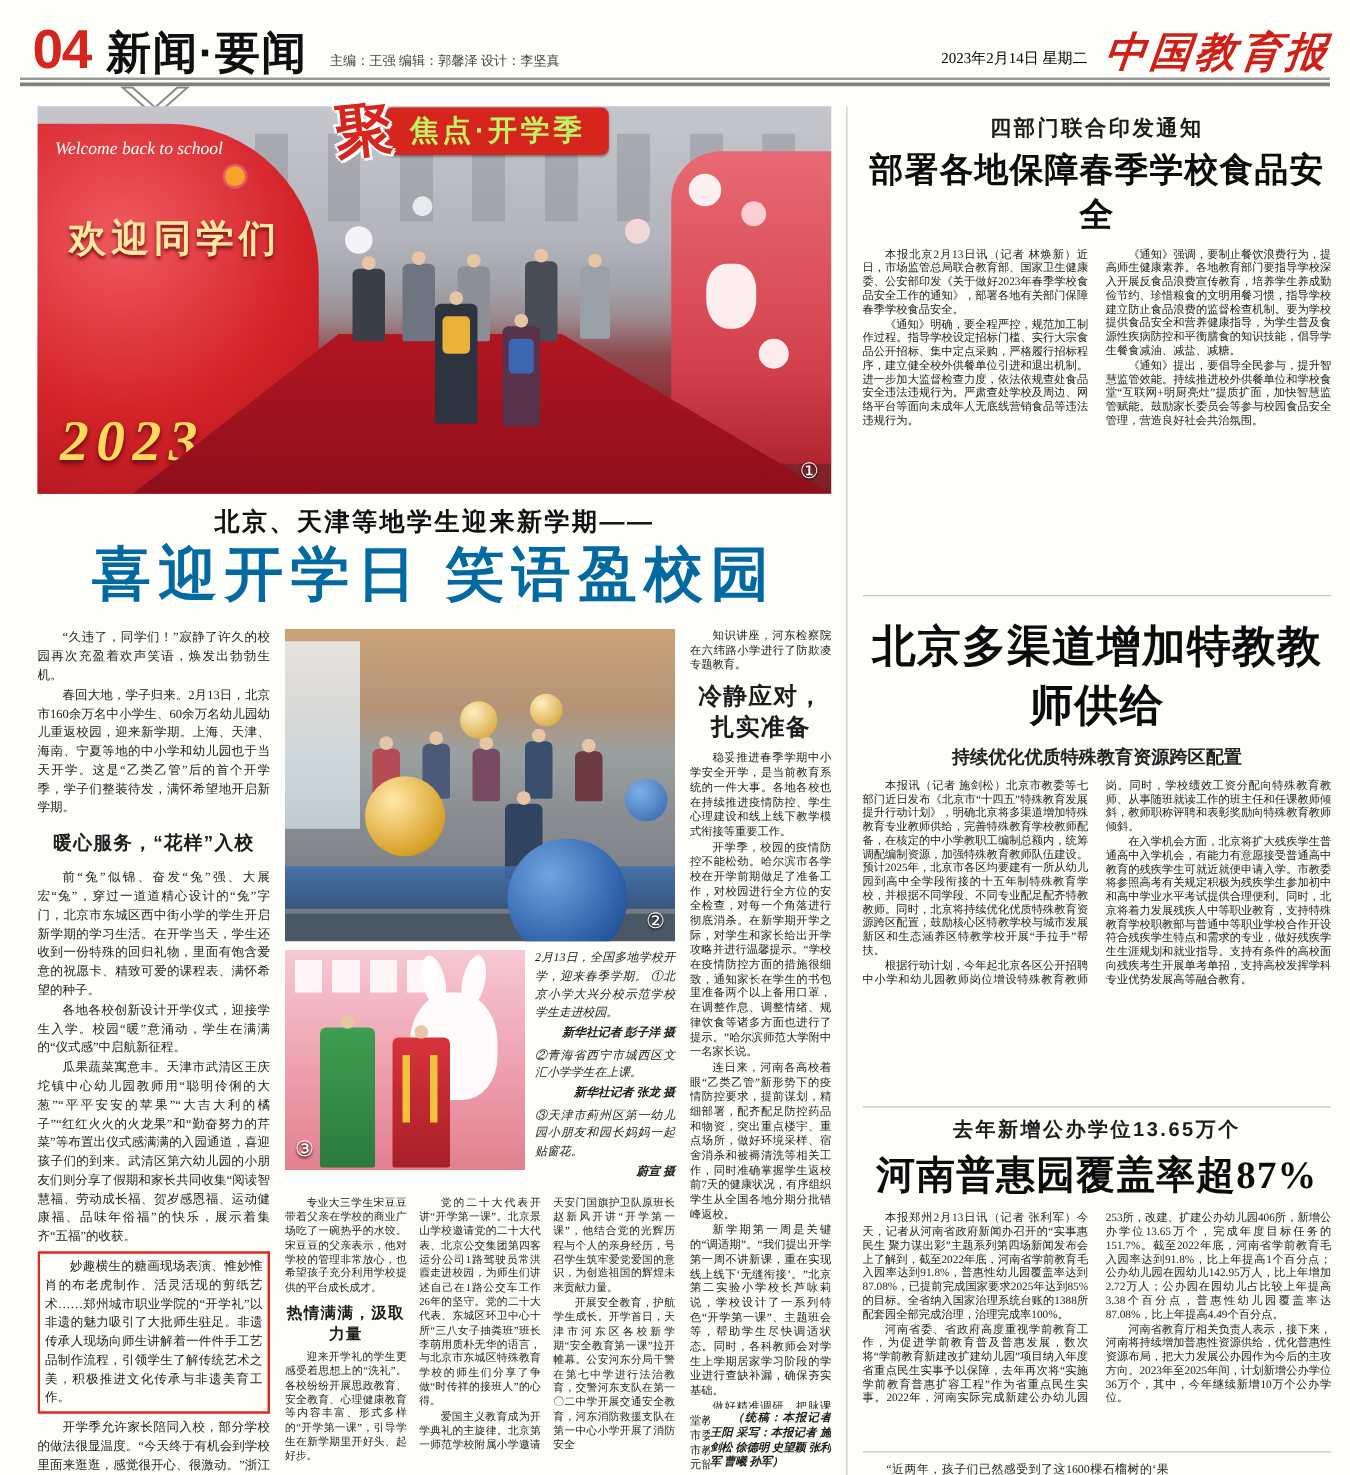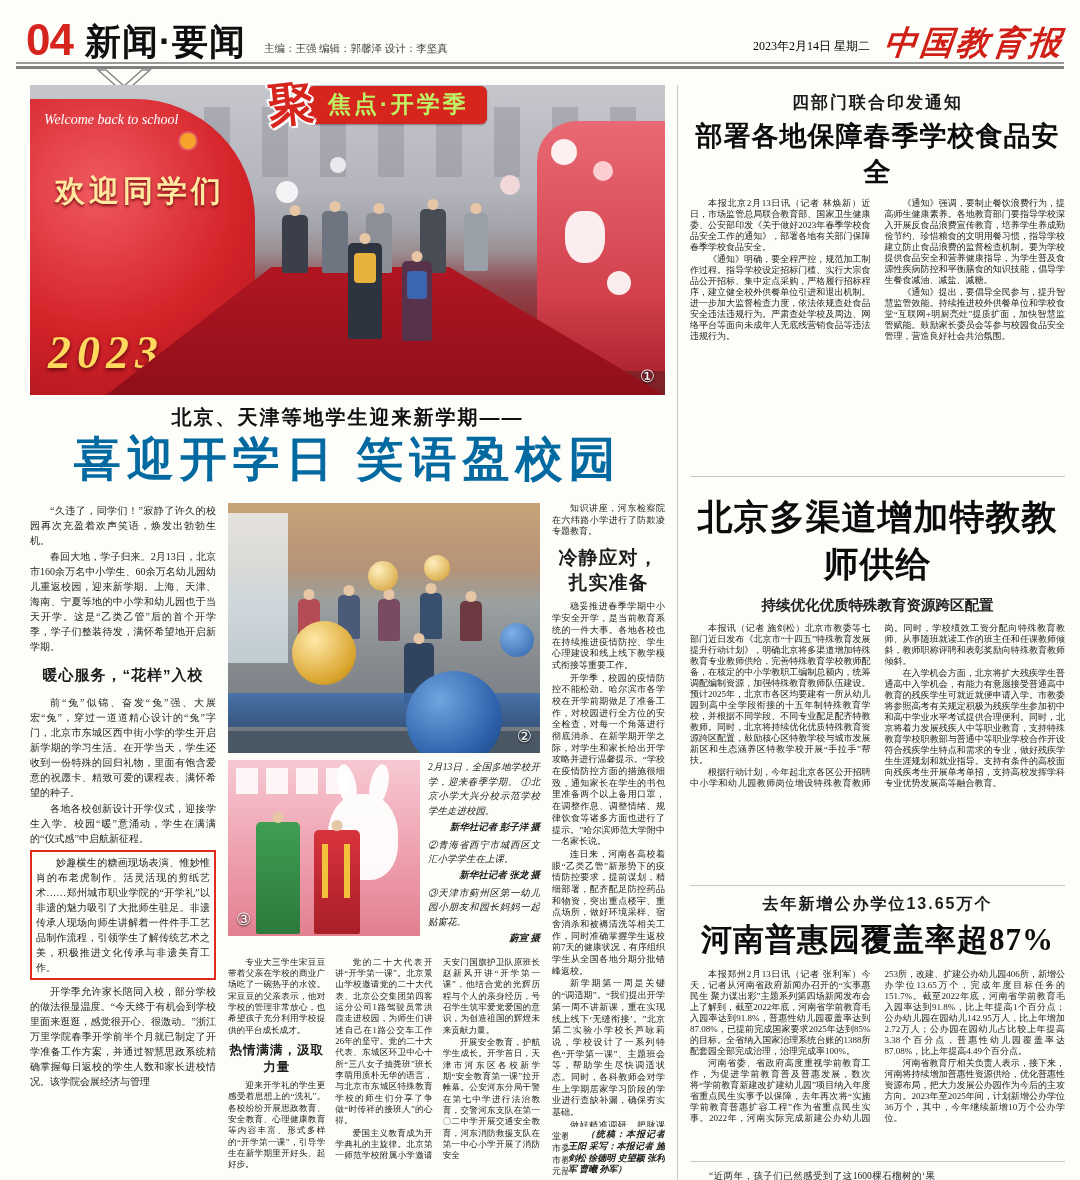--- a/index.html
+++ b/index.html
@@ -163,20 +163,21 @@
   <div class="fkicker">北京、天津等地学生迎来新学期——</div>
   <div class="fheadline">喜迎开学日  笑语盈校园</div>
 
   <div class="fbody">
     <div class="fcol1">
       <p>“久违了，同学们！”寂静了许久的校园再次充盈着欢声笑语，焕发出勃勃生机。</p>
       <p>春回大地，学子归来。2月13日，北京市160余万名中小学生、60余万名幼儿园幼儿重返校园，迎来新学期。上海、天津、海南、宁夏等地的中小学和幼儿园也于当天开学。这是“乙类乙管”后的首个开学季，学子们整装待发，满怀希望地开启新学期。</p>
       <div class="fsec">暖心服务，“花样”入校</div>
       <p>前“兔”似锦、奋发“兔”强、大展宏“兔”，穿过一道道精心设计的“兔”字门，北京市东城区西中街小学的学生开启新学期的学习生活。在开学当天，学生还收到一份特殊的回归礼物，里面有饱含爱意的祝愿卡、精致可爱的课程表、满怀希望的种子。</p>
       <p>各地各校创新设计开学仪式，迎接学生入学。校园“暖”意涌动，学生在满满的“仪式感”中启航新征程。</p>
+      <p>瓜果蔬菜寓意丰。天津市武清区王庆坨镇中心幼儿园教师用“聪明伶俐的大葱”“平平安安的苹果”“大吉大利的橘子”“红红火火的火龙果”和“勤奋努力的芹菜”等布置出仪式感满满的入园通道，喜迎孩子们的到来。武清区第六幼儿园的小朋友们则分享了假期和家长共同收集“阅读智慧福、劳动成长福、贺岁感恩福、运动健康福、品味年俗福”的快乐，展示着集齐“五福”的收获。</p>
       <div class="redbox">
         <p>妙趣横生的糖画现场表演、惟妙惟肖的布老虎制作、活灵活现的剪纸艺术……郑州城市职业学院的“开学礼”以非遗的魅力吸引了大批师生驻足。非遗传承人现场向师生讲解着一件件手工艺品制作流程，引领学生了解传统艺术之美，积极推进文化传承与非遗美育工作。</p>
       </div>
       <p>开学季允许家长陪同入校，部分学校的做法很显温度。“今天终于有机会到学校里面来逛逛，感觉很开心、很激动。”浙江万里学院春季开学前半个月就已制定了开学准备工作方案，并通过智慧思政系统精确掌握每日返校的学生人数和家长进校情况。该学院会展经济与管理</p>
     </div>
 
     <div class="fmid">
       <div class="ph2 ph">
         <div class="ph2-win"></div>
         <i class="fig" style="left:70px;top:96px;width:22px;height:40px;background:#b44b55;"></i>

